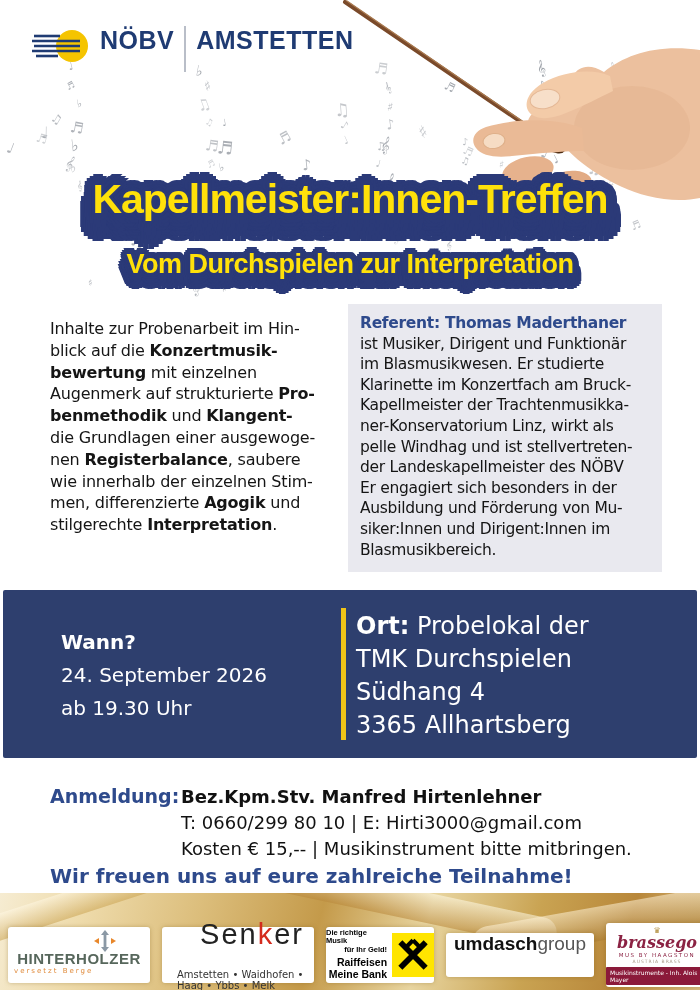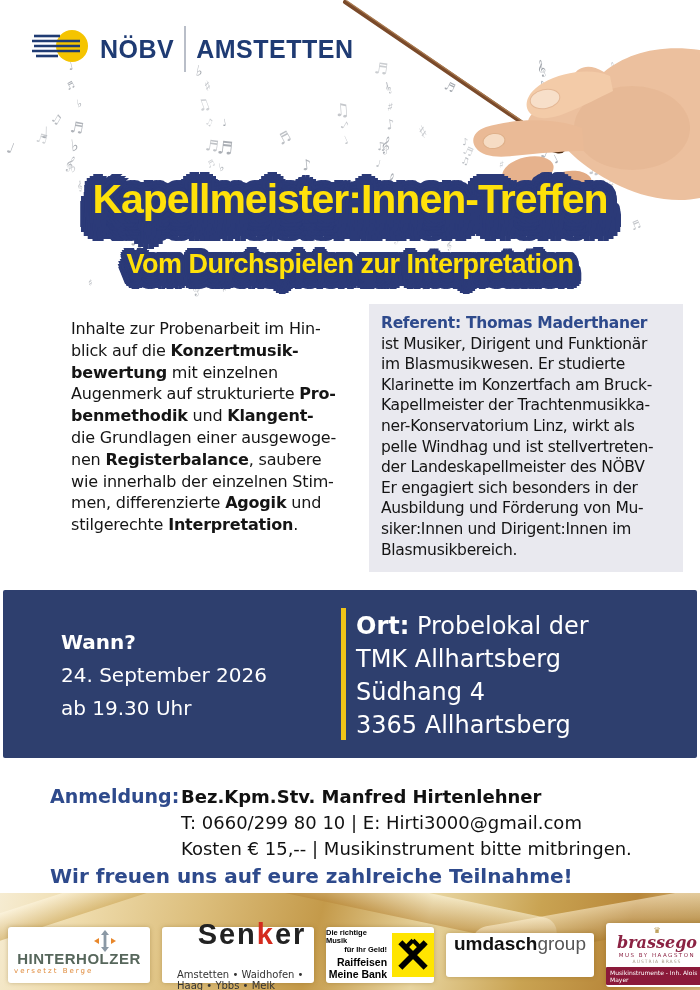--- a/index.html
+++ b/index.html
@@ -8,40 +8,40 @@
 
   
   #notes-layer{position:absolute;inset:0;z-index:1;pointer-events:none;}
   #notes-layer span{position:absolute;color:#6f7680;line-height:1;}
 
   
   .hand-svg{position:absolute;left:330px;top:0;width:370px;height:215px;z-index:2;pointer-events:none;}
 
   
   .logo{position:absolute;left:30px;top:26px;z-index:3;display:flex;align-items:center;gap:10px;}
-  .logo .wordmark{display:flex;align-items:center;gap:10px;color:#1f3b73;
+  .logo .wordmark{display:flex;gap:10px;color:#1f3b73;
     font-family:"Liberation Sans",sans-serif;font-weight:700;font-size:25px;letter-spacing:.5px;}
   .logo .vdiv{width:2px;height:46px;background:#b9bec8;}
   .logo .icon{margin-right:-2px;}
 
   
   .title-wrap{position:absolute;left:0;right:0;top:176px;z-index:3;text-align:center;
     font-family:"Liberation Sans",sans-serif;font-weight:700;}
   .title-layer{position:absolute;left:0;right:0;top:0;font-size:41px;letter-spacing:-1px;}
   .title-echo{color:#2b3a78;transform:translateY(15px) scaleY(.92);}
   .title-main{color:#ffe10a;}
   .subtitle-wrap{position:absolute;left:0;right:0;top:249px;z-index:3;text-align:center;
     font-family:"Liberation Sans",sans-serif;font-weight:700;}
   .subtitle-layer{position:absolute;left:0;right:0;top:0;font-size:27px;letter-spacing:-.5px;}
   .subtitle-echo{color:#2b3a78;transform:translateY(9px) scaleY(.9);}
   .subtitle-main{color:#ffe10a;}
 
   
   .columns{position:absolute;left:50px;top:304px;z-index:3;display:flex;}
-  .col-left{width:296px;padding-top:14px;font-size:16px;line-height:21.8px;color:#151515;letter-spacing:-.2px;margin-left:21px;}
+  .col-left{width:296px;padding-top:14px;font-size:16px;line-height:21.8px;color:#151515;letter-spacing:-.2px;}
   .col-right{width:292px;margin-left:2px;background:#e9e9ef;padding:9px 10px 12px 12px;
     font-size:15.5px;line-height:20.6px;color:#151515;letter-spacing:-.3px;}
   .line{white-space:pre;}
   .line .b{font-weight:700;}
   .line .c{color:#2e4a8c;}
 
   
   .banner{position:absolute;left:3px;right:3px;top:590px;height:168px;background:#2e3f6e;
     border-radius:2px;z-index:3;display:flex;color:#fff;}
   .when{width:280px;padding:36px 0 16px 58px;font-size:20px;line-height:33px;}
@@ -71,21 +71,21 @@
   .card{background:#fff;border-radius:3px;flex:none;display:flex;flex-direction:column;
         align-items:center;justify-content:center;box-shadow:0 0 4px rgba(120,90,20,.35);}
   
   .card.hh{width:142px;height:56px;position:relative;}
   .hh-brand{font-family:"Liberation Sans",sans-serif;font-weight:700;font-size:15px;color:#57675c;
             letter-spacing:.5px;text-transform:uppercase;margin-top:16px;}
   .hh-tag{align-self:flex-start;margin-left:6px;font-size:7px;color:#e08b3c;letter-spacing:2px;}
   .hh-icon{position:absolute;top:3px;left:86px;}
   
   .card.sk{width:152px;height:56px;}
-  .sk-brand{font-family:"Liberation Sans",sans-serif;font-weight:700;font-size:29px;line-height:30px;color:#222;letter-spacing:2px;margin-left:28px;}
+  .sk-brand{font-family:"Liberation Sans",sans-serif;font-weight:400;font-size:29px;line-height:30px;color:#222;letter-spacing:2px;margin-left:28px;}
   .sk-brand .red{color:#d42b1e;}
   .sk-tag{font-size:10px;color:#333;margin-top:20px;padding-left:15px;}
   
   .card.rf{width:108px;height:56px;flex-direction:row;gap:5px;}
   .rf-text{display:flex;flex-direction:column;align-items:flex-end;color:#000;
            font-family:"Liberation Sans",sans-serif;font-weight:700;}
   .rf-s{font-size:7.5px;line-height:8.5px;}
   .rf-b{font-size:10.5px;line-height:11.5px;margin-top:3px;}
   .rf-logo{width:44px;height:44px;background:#ffe500;display:flex;align-items:center;justify-content:center;}
   
@@ -267,21 +267,21 @@
 
   <div class="banner">
     <div class="when">
       <div class="lbl">Wann?</div>
       <div>24. September 2026</div>
       <div>ab 19.30 Uhr</div>
     </div>
     <div class="vbar"></div>
     <div class="where">
       <div><span class="lbl">Ort:</span><span> Probelokal der</span></div>
-      <div>TMK Allhartsberg</div>
+      <div>TMK Durchspielen</div>
       <div>Südhang 4</div>
       <div>3365 Allhartsberg</div>
     </div>
   </div>
 
   <div class="registration">
     <div class="reg-label">Anmeldung:</div>
     <div class="reg-lines">
       <div class="name">Bez.Kpm.Stv. Manfred Hirtenlehner</div>
       <div>T: 0660/299 80 10 | E: Hirti3000@gmail.com</div>

